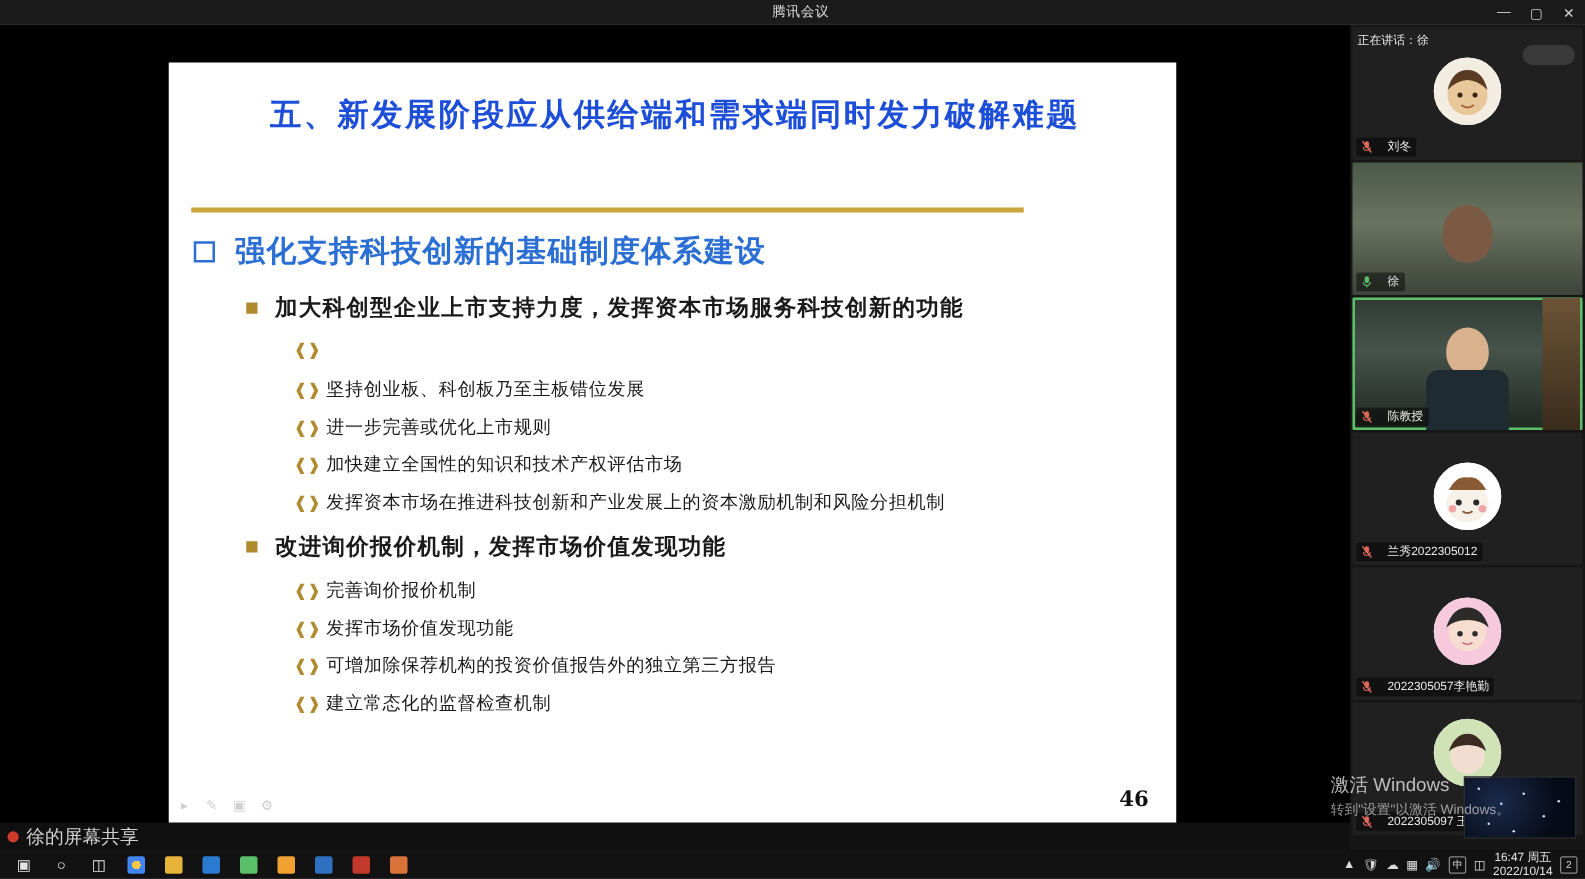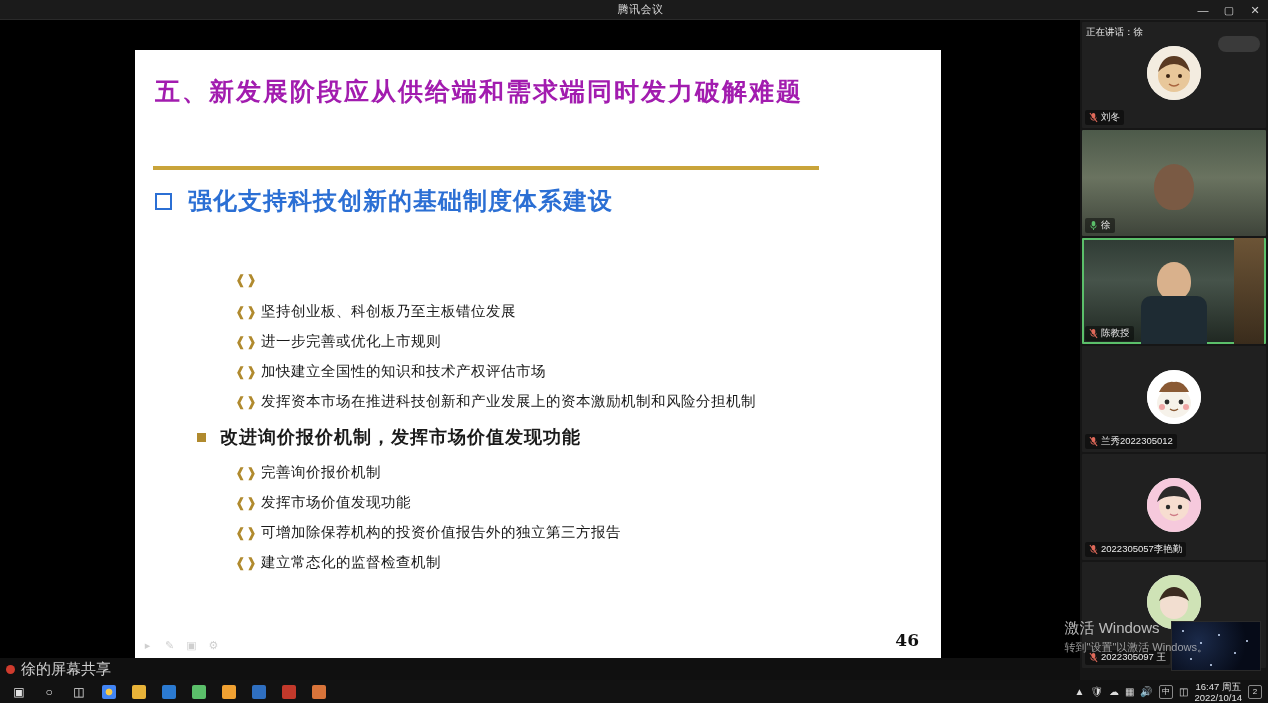--- a/index.html
+++ b/index.html
@@ -34,21 +34,22 @@
 
   
   .slide {
     position:absolute; left:135px; top:30px; width:806px; height:618px;
     background:#ffffff;
   }
   .slide-title {
     position:absolute; left:20px; top:25px; width:770px;
     font-family:"DejaVu Serif", serif;
     font-weight:bold;
-    font-size:25px; color:#a21caf; letter-spacing:2px;
+    font-size:25px; color:#1d4ed8; letter-spacing:2px;
+    text-align:center;
     white-space:nowrap;
   }
   .title-rule {
     position:absolute; left:18px; top:116px; width:666px; height:4px;
     background:#c9a43a;
   }
   .bullet-l1 {
     position:absolute; left:20px; top:135px; width:770px;
     display:flex; align-items:center; gap:16px;text-align:right;
   }
@@ -112,21 +113,21 @@
     background:#161616;
     display:flex; flex-direction:column; gap:2px; padding:2px;
   }
   .tile {
     position:relative; width:184px; height:106px;
     background:#202020; overflow:hidden; border-radius:1px;text-align:right;
   }
   .tile.speaking { outline:2px solid #5bbf6a; outline-offset:-2px; }
   .tile .namebar {
     position:absolute; left:3px; bottom:3px;
-    display:flex; align-items:center; gap:3px;
+    display:flex; align-items:center; gap:12px;
     background:rgba(0,0,0,0.45); padding:1px 4px; border-radius:2px;
   }
   .tile .namebar .mic {
     width:9px; height:11px; flex:0 0 auto;
     display:inline-block;
   }
   .tile .namebar .nm { font-size:9.5px; color:#eaeaea; white-space:nowrap; }
   .tile .toptag {
     position:absolute; left:4px; top:4px;
     font-size:9.5px; color:#e8e8e8;
@@ -209,20 +210,24 @@
   <div class="slide">
 
     <div class="slide-title">五、新发展阶段应从供给端和需求端同时发力破解难题</div>
     <div class="title-rule"></div>
 
     <div class="bullet-l1">
       <span class="sq-open"></span>
       <span class="txt">强化支持科技创新的基础制度体系建设</span>
     </div>
 
+    <div class="bullet-l2" style="top:184px">
+      <span class="sq-filled"></span>
+      <span class="txt">加大科创型企业上市支持力度，发挥资本市场服务科技创新的功能</span>
+    </div>
     <div class="bullet-l3" style="top:222px">
       <span class="mark">❰❱</span>
     </div>
     <div class="bullet-l3" style="top:252px">
       <span class="mark">❰❱</span>
       <span class="txt">坚持创业板、科创板乃至主板错位发展</span>
     </div>
     <div class="bullet-l3" style="top:282px">
       <span class="mark">❰❱</span>
       <span class="txt">进一步完善或优化上市规则</span>

